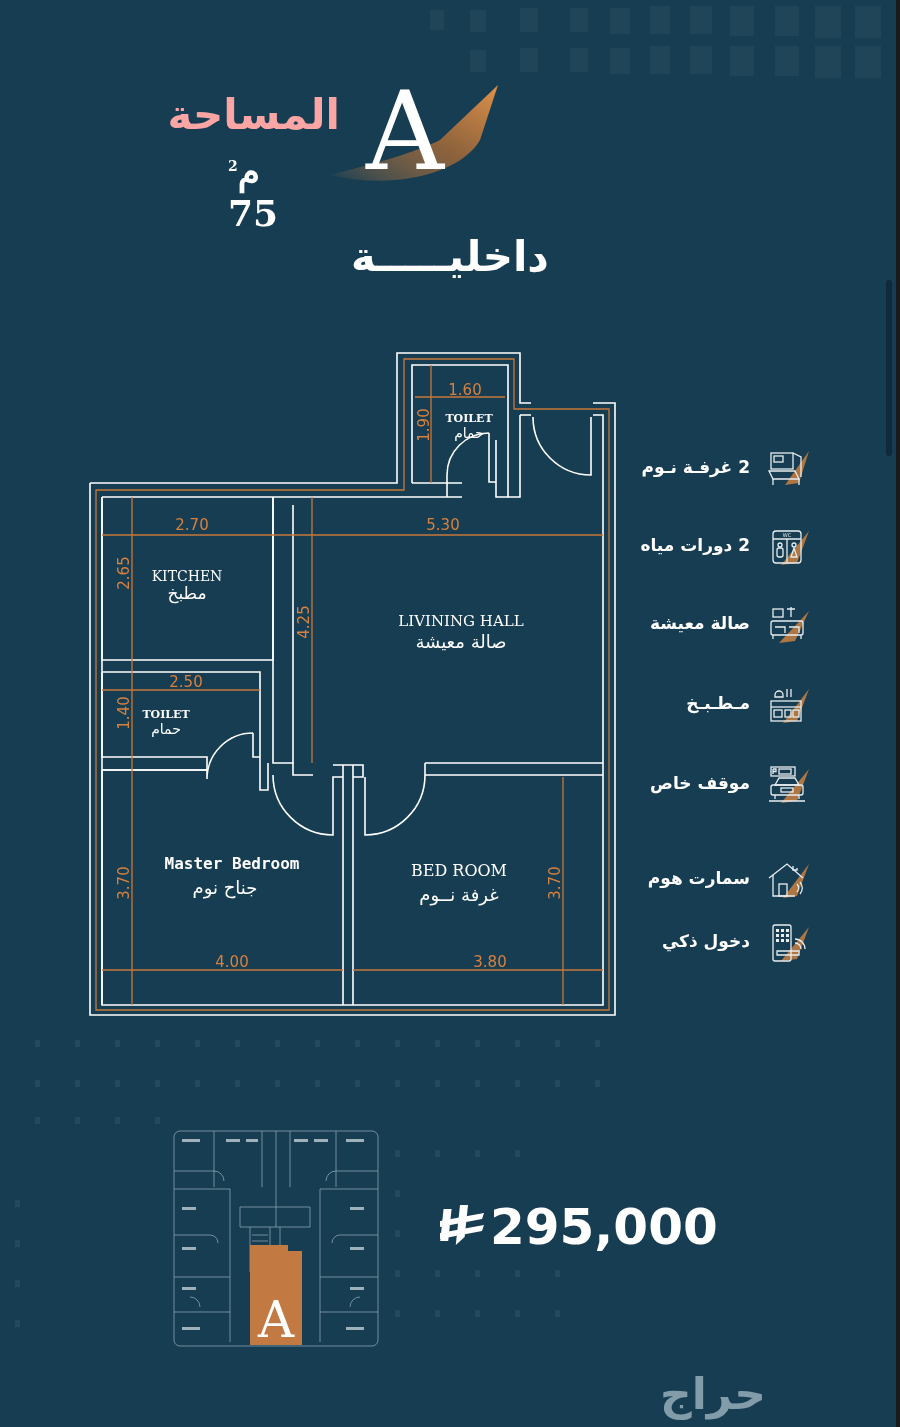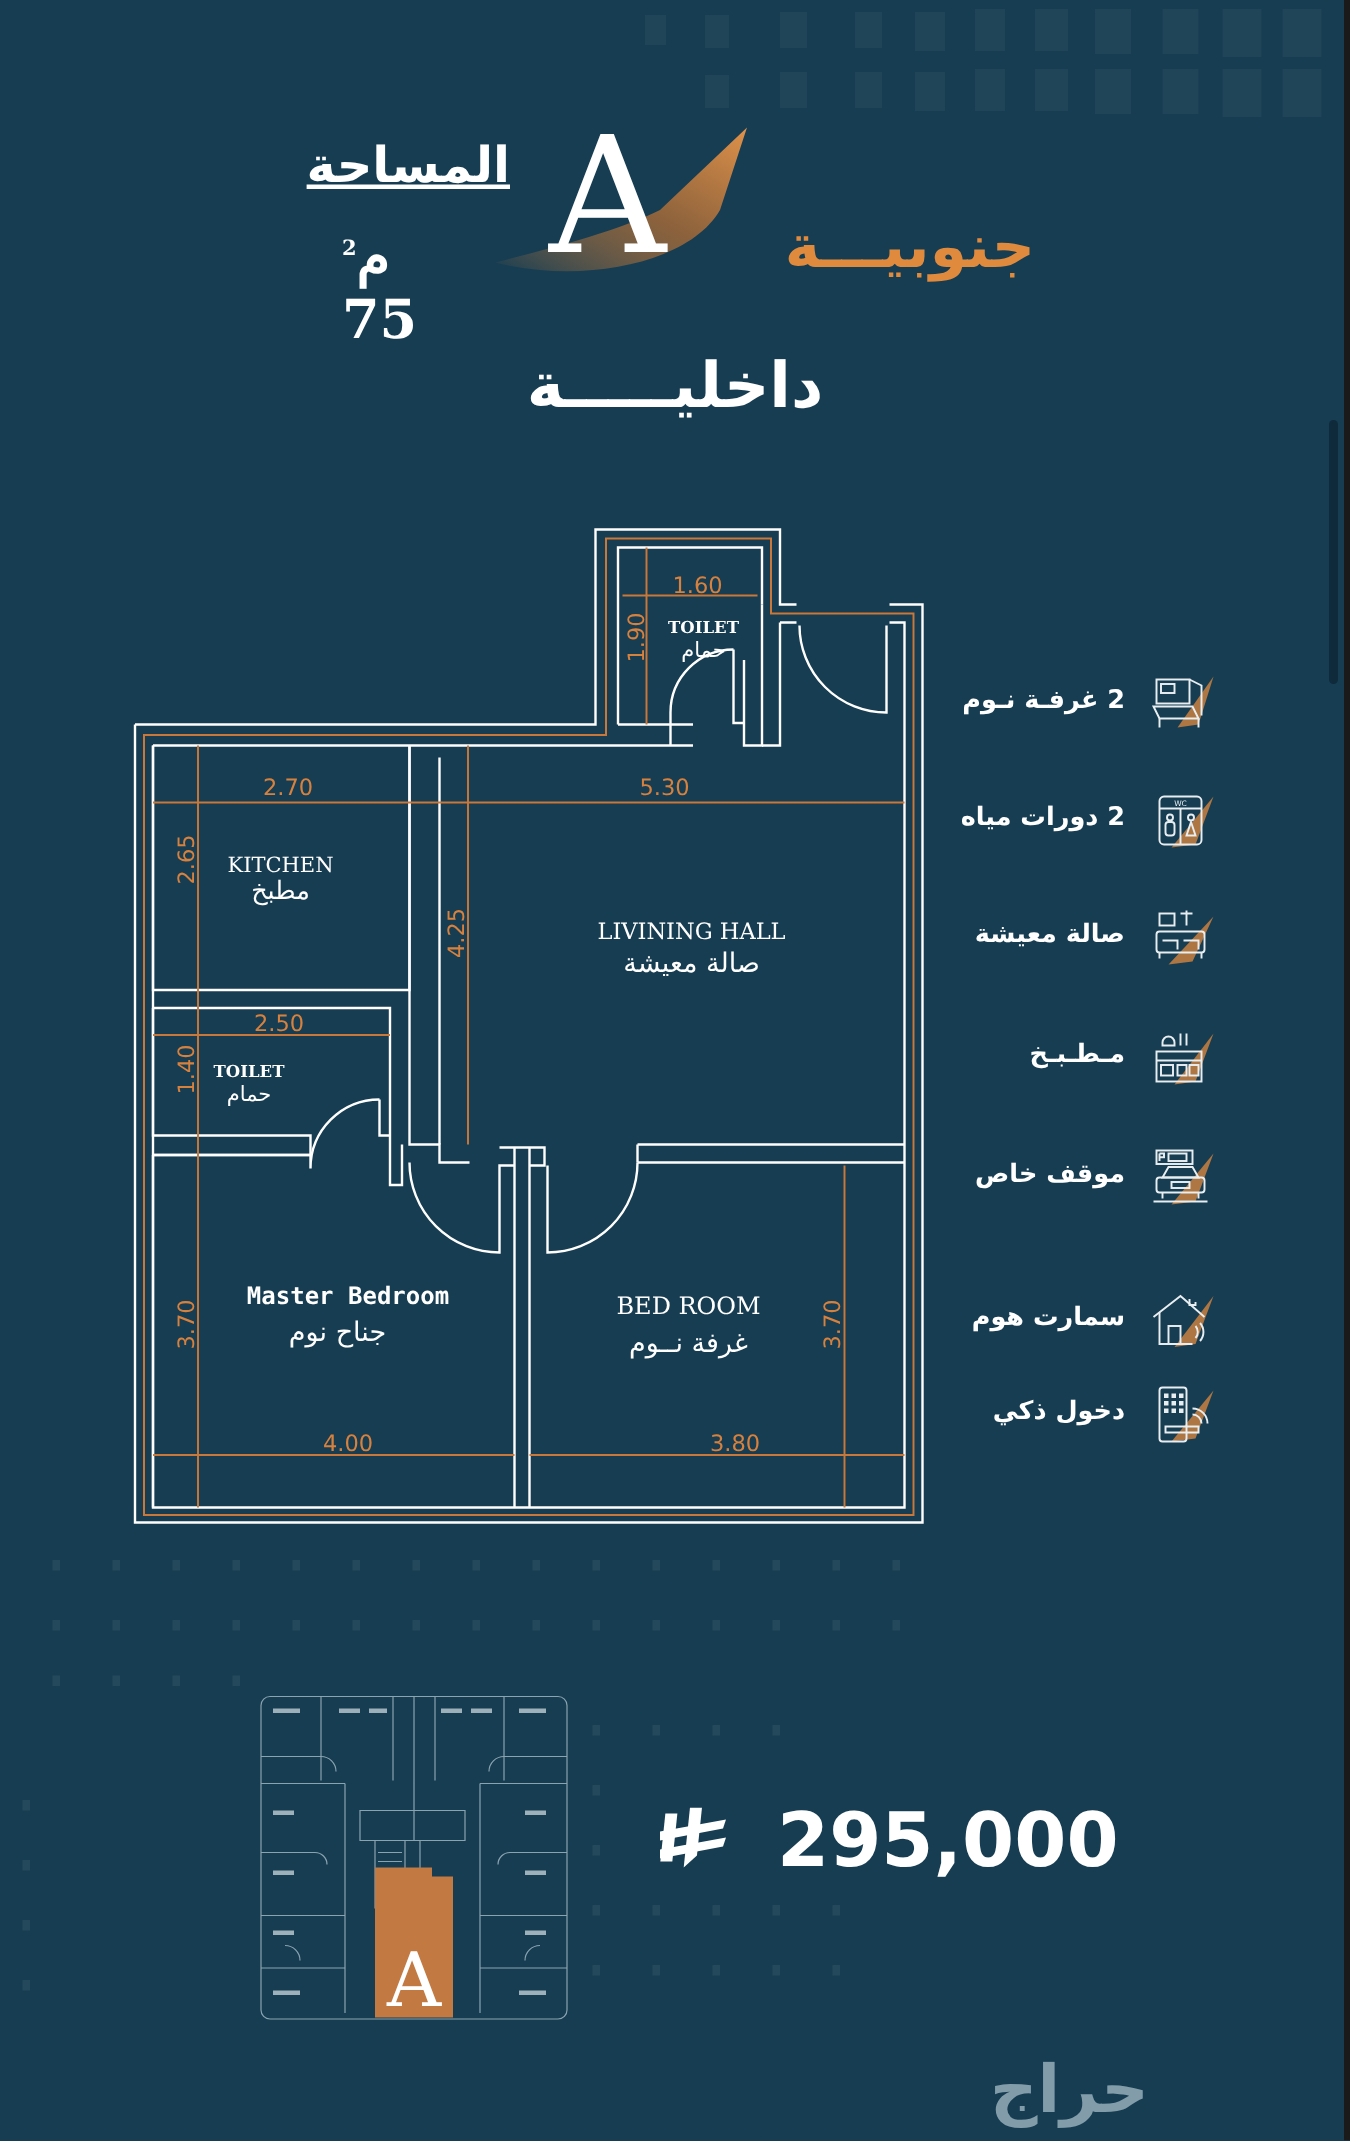--- a/index.html
+++ b/index.html
@@ -8,38 +8,38 @@
     background:#173d52;
     font-family:"DejaVu Sans", sans-serif;
   }
   .bg-grid { position:absolute; inset:0; pointer-events:none; }
   .right-edge { position:absolute; right:0; top:0; width:4px; height:1427px; background:#1a1a1a; }
   .scrollbar-thumb { position:absolute; left:886px; top:280px; width:6px; height:176px; background:#0f2a3a; border-radius:3px; }
 
   .hdr { position:absolute; top:0; left:0; width:900px; height:300px; }
   .model-word { position:absolute; left:512px; top:84px; width:170px; text-align:right; color:#fff; font-weight:bold; font-size:40px; direction:rtl; }
   .model-sub { position:absolute; left:512px; top:142px; width:178px; text-align:right; color:#e08a3e; font-weight:bold; font-size:40px; direction:rtl; }
-  .area-word { position:absolute; left:205px; top:90px; width:135px; text-align:right; color:#ffffff; font-weight:bold; font-size:33px; direction:rtl;text-decoration:underline; }
+  .area-word { position:absolute; left:205px; top:90px; width:135px; text-align:right; color:#fca5a5; font-weight:bold; font-size:42px; direction:rtl; }
   .area-val { position:absolute; left:228px; top:150px; width:100px; color:#fff; font-weight:bold; font-size:36px; font-family:"DejaVu Serif", serif; }
   .area-val sup { font-size:14px; }
   .area-num { display:inline-block; }
   .area-unit { display:inline-block; margin-right:6px; }
   .type-word { position:absolute; left:330px; top:232px; width:240px; text-align:center; color:#fff; font-weight:bold; font-size:42px; direction:rtl; }
   .letter-a { position:absolute; left:366px; top:78px; color:#fff; font-family:"DejaVu Serif", serif; font-size:108px; line-height:1; }
   .swoosh { position:absolute; left:330px; top:80px; }
 
   .plan { position:absolute; left:85px; top:345px; }
 
   .features { position:absolute; left:640px; top:445px; width:180px; }
   .feature { position:absolute; left:0; width:180px; height:50px;text-align:right; }
   .feature .label { position:absolute; right:70px; top:12px; color:#fff; font-weight:bold; font-size:17px; direction:rtl; white-space:nowrap; }
   .feature .ico { position:absolute; left:125px; top:2px; width:46px; height:46px; }
 
   .mini { position:absolute; left:170px; top:1127px; width:212px; height:223px; }
-  .price { position:absolute; left:438px; top:1198px; color:#fff; font-weight:bold; font-size:50px; display:flex; align-items:center; gap:32px; }
+  .price { position:absolute; left:438px; top:1198px; color:#fff; font-weight:bold; font-size:50px; display:flex; align-items:center; gap:4px; }
   .price .sym { font-size:44px; }
   .watermark { position:absolute; left:660px; top:1368px; color:#8ea7b3; font-weight:bold; font-size:44px; direction:rtl; opacity:.9; }
 </style>
 </head>
 <body>
 
 <svg class="bg-grid" width="900" height="1427">
   <g fill="#ffffff" opacity="0.035">
     <rect x="430" y="10" width="14" height="20"></rect>
       <rect x="470" y="10" width="16" height="22"></rect>
@@ -129,21 +129,20 @@
     <defs>
       <linearGradient id="sw" x1="0" y1="1" x2="1" y2="0">
         <stop offset="0" stop-color="#e08a3e" stop-opacity="0"></stop>
         <stop offset="0.5" stop-color="#a06838" stop-opacity="0.85"></stop>
         <stop offset="1" stop-color="#e0924a"></stop>
       </linearGradient>
     </defs>
     <path d="M0,95 C60,80 90,70 110,60 L168,5 L150,60 C130,95 60,110 0,95 Z" fill="url(#sw)"></path>
   </svg>
   <div class="letter-a">A</div>
-  <div class="model-sub">جنوبيـــة</div>
   <div class="area-word">المساحة</div>
   <div class="area-val">
     <span class="area-unit"><span>م</span><sup>2</sup></span>
     <span class="area-num">75</span>
   </div>
   <div class="type-word">داخليـــــة</div>
 </div>
 
 <svg class="plan" width="540" height="680" viewBox="0 0 540 680">
   <g fill="none" stroke="#ffffff" stroke-width="1.6">

